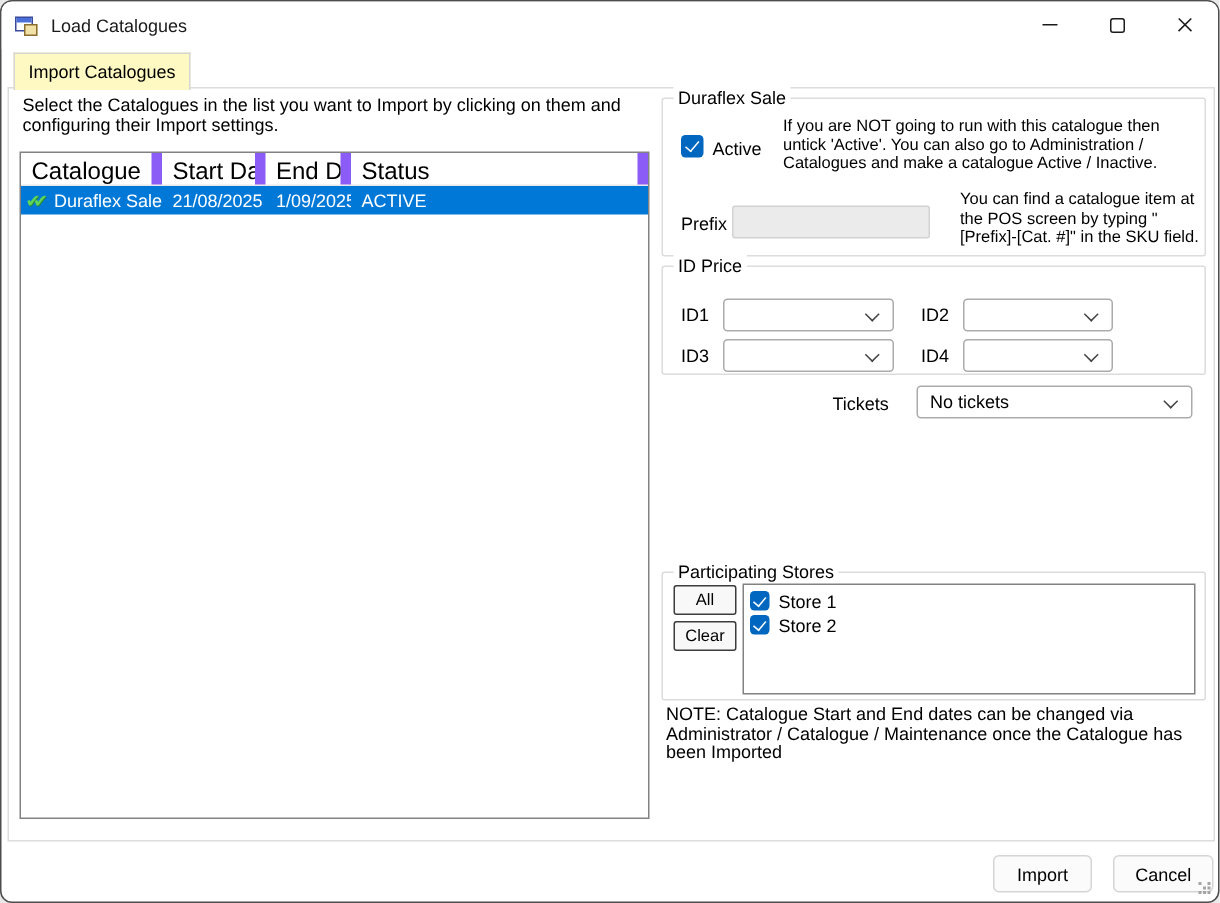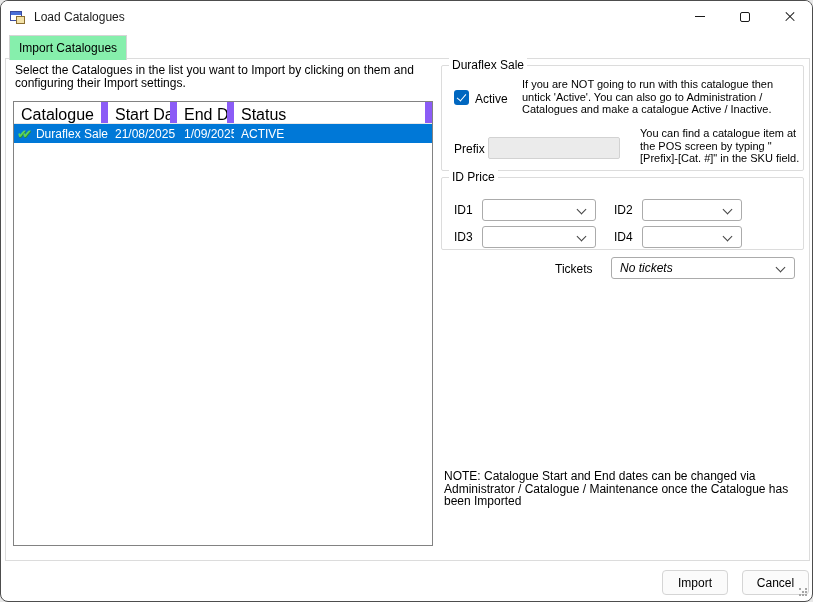--- a/index.html
+++ b/index.html
@@ -19,21 +19,21 @@
   .wc-btn{width:45px;height:31px;display:flex;align-items:center;justify-content:center;}
   .glyph-min{width:10px;height:1px;background:#1a1a1a;}
   .glyph-max{width:10px;height:10px;border:1px solid #1a1a1a;border-radius:2px;box-sizing:border-box;}
   .glyph-close{position:relative;width:12px;height:12px;}
   .glyph-close::before,.glyph-close::after{content:"";position:absolute;left:0;top:5.5px;width:12px;height:1.2px;background:#1a1a1a;}
   .glyph-close::before{transform:rotate(45deg);}
   .glyph-close::after{transform:rotate(-45deg);}
 
   
   .tabpage{position:absolute;left:4px;top:57px;width:805px;height:503px;border:1px solid #dcdcdc;background:#fff;box-sizing:border-box;}
-  .tab{position:absolute;left:8px;top:34px;height:24px;padding:0 9px;background:#86efac;
+  .tab{position:absolute;left:8px;top:34px;height:24px;padding:0 9px;background:#fef9c3;
     border:1px solid #d5d5d5;border-bottom:none;display:flex;align-items:center;font-size:12px;z-index:2;}
 
   
   .instructions{position:absolute;left:14px;top:63px;width:420px;font-size:12px;line-height:13px;}
   .listview{position:absolute;left:12px;top:100px;width:420px;height:445px;border:1px solid #828282;background:#fff;box-sizing:border-box;}
   .lv-header{display:flex;height:21px;border-bottom:1px solid #e8e8e8;}
   .lv-col{box-sizing:border-box;padding:4px 4px 0 7px;border-right:7px solid #8b5cf6;font-size:16px;white-space:nowrap;overflow:hidden;}
   .c1{width:94px;flex:0 0 94px;}
   .c2{width:69px;flex:0 0 69px;}
   .c3{width:57px;flex:0 0 57px;}
@@ -59,21 +59,21 @@
   .cb-active{left:12px;top:24px;}
   .lbl-active{left:33px;top:26px;}
   .help-active{left:80px;top:12px;width:282px;}
   .lbl-prefix{left:12px;top:76px;}
   .prefix-box{position:absolute;left:46px;top:71px;width:132px;height:22px;background:#ebebeb;
     border:1px solid #d2d2d2;border-radius:2px;box-sizing:border-box;}
   .help-prefix{left:198px;top:61px;width:168px;}
 
   .gb-idcodes{left:440px;top:176px;width:363px;height:73px;}
   .combo{position:absolute;height:22px;background:#fff;border:1px solid #ababab;border-radius:3px;
-    box-sizing:border-box;font-size:12px;padding:3px 22px 0 8px;white-space:nowrap;overflow:hidden;font-style:italic;}
+    box-sizing:border-box;font-size:12px;padding:3px 22px 0 8px;white-space:nowrap;overflow:hidden;}
   .combo::after{content:"";position:absolute;right:10px;top:6px;width:6px;height:6px;
     border:solid #444;border-width:0 0 1.4px 1.4px;transform:rotate(-45deg);}
 
   .lbl-tickets{left:554px;top:261px;}
   .combo-tickets{left:610px;top:256px;width:184px;}
 
   .gb-retail{left:440px;top:282px;width:363px;height:94px;}
   .cb-rrp{left:20px;top:25px;}
   .lbl-rrp{left:41px;top:27px;}
 
@@ -169,20 +169,35 @@
     <span class="lbl" style="left:12px;top:52px;">ID3</span>
     <div class="combo" style="left:40px;top:48px;width:114px;"></div>
     <span class="lbl" style="left:172px;top:52px;">ID4</span>
     <div class="combo" style="left:200px;top:48px;width:100px;"></div>
   </div>
 
   <span class="lbl lbl-tickets">Tickets</span>
   <div class="combo combo-tickets">No tickets</div>
 
 
+  <div class="groupbox gb-stores">
+    <span class="gb-title">Participating Stores</span>
+    <button class="small-btn btn-all">All</button>
+    <button class="small-btn btn-clear">Clear</button>
+    <div class="store-list">
+      <div class="store-item">
+        <span class="cb-sm checked"></span>
+        <span>Store 1</span>
+      </div>
+      <div class="store-item">
+        <span class="cb-sm checked"></span>
+        <span>Store 2</span>
+      </div>
+    </div>
+  </div>
 
   <div class="note">NOTE: Catalogue Start and End dates can be changed via Administrator / Catalogue / Maintenance once the Catalogue has been Imported</div>
 
   <button class="btn btn-import">Import</button>
   <button class="btn btn-cancel">Cancel</button>
 
   <div class="grip"></div>
 </div>
 
 </body></html>

